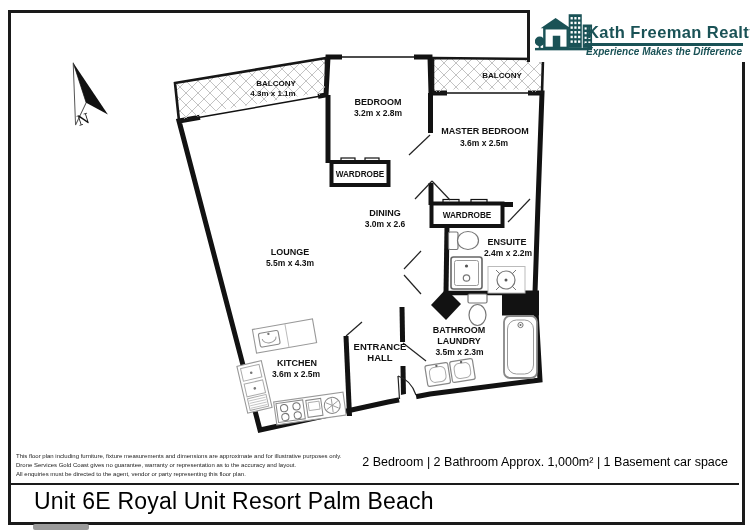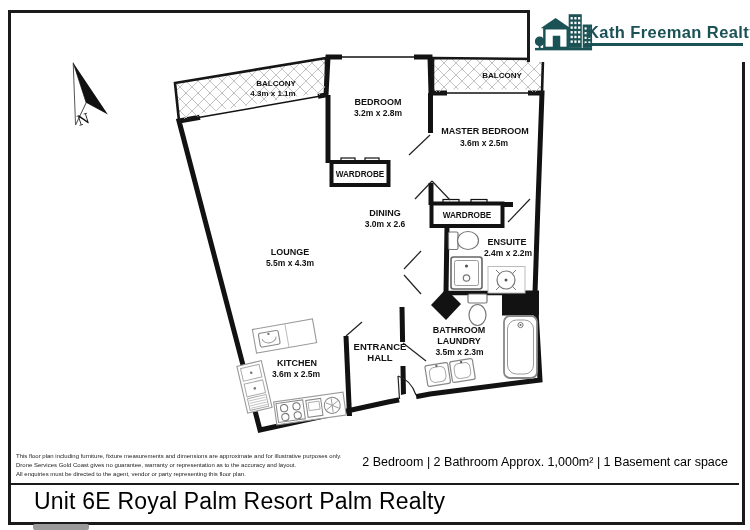--- a/index.html
+++ b/index.html
@@ -70,20 +70,21 @@
     </g>
     <polygon points="6,21 22,10 38,21" fill="#1a5256"></polygon>
     <rect x="10" y="21" width="25" height="21" fill="#fff" stroke="#1a5256" stroke-width="2.6"></rect>
     <rect x="19" y="29" width="8" height="13" fill="#1a5256"></rect>
     <circle cx="5" cy="35" r="5.2" fill="#1a5256"></circle>
     <rect x="4" y="38" width="2" height="5" fill="#1a5256"></rect>
     <rect x="0" y="42" width="61" height="2.6" fill="#1a5256"></rect>
   </svg>
   <div class="brand-name">Kath Freeman Realty</div>
   <div class="brand-rule"></div>
+  <div class="brand-tagline">Experience Makes the Difference</div>
 </div>
 
 <svg class="abs" style="left:57px;top:57px" width="54" height="80" viewBox="0 0 54 80">
   <g transform="rotate(-18 27 39)">
     <polygon points="27,4 10,64 27,46" fill="#fff" stroke="#555" stroke-width="1"></polygon>
     <polygon points="27,4 27,46 44,64" fill="#111"></polygon>
     <text x="13" y="66" style="font-family:'DejaVu Serif',serif;font-weight:400;font-size:14px">N</text>
   </g>
 </svg>
 
@@ -239,13 +240,13 @@
     <text class="room-dims" x="309.5" y="310">3.5m x 2.3m</text>
   </g>
 </svg>
 
 <div class="abs" id="disclaimer">
   <div>This floor plan including furniture, fixture measurements and dimensions are approximate and for illustrative purposes only.</div>
   <div>Drone Services Gold Coast gives no guarantee, warranty or representation as to the accuracy and layout.</div>
   <div>All enquiries must be directed to the agent, vendor or party representing this floor plan.</div>
 </div>
 <div class="abs" id="summary">2 Bedroom | 2 Bathroom Approx. 1,000m² | 1 Basement car space</div>
-<div class="abs" id="plan-title">Unit 6E Royal Palm Resort Palm Realty</div>
+<div class="abs" id="plan-title">Unit 6E Royal Unit Resort Palm Beach</div>
 
 </body></html>

